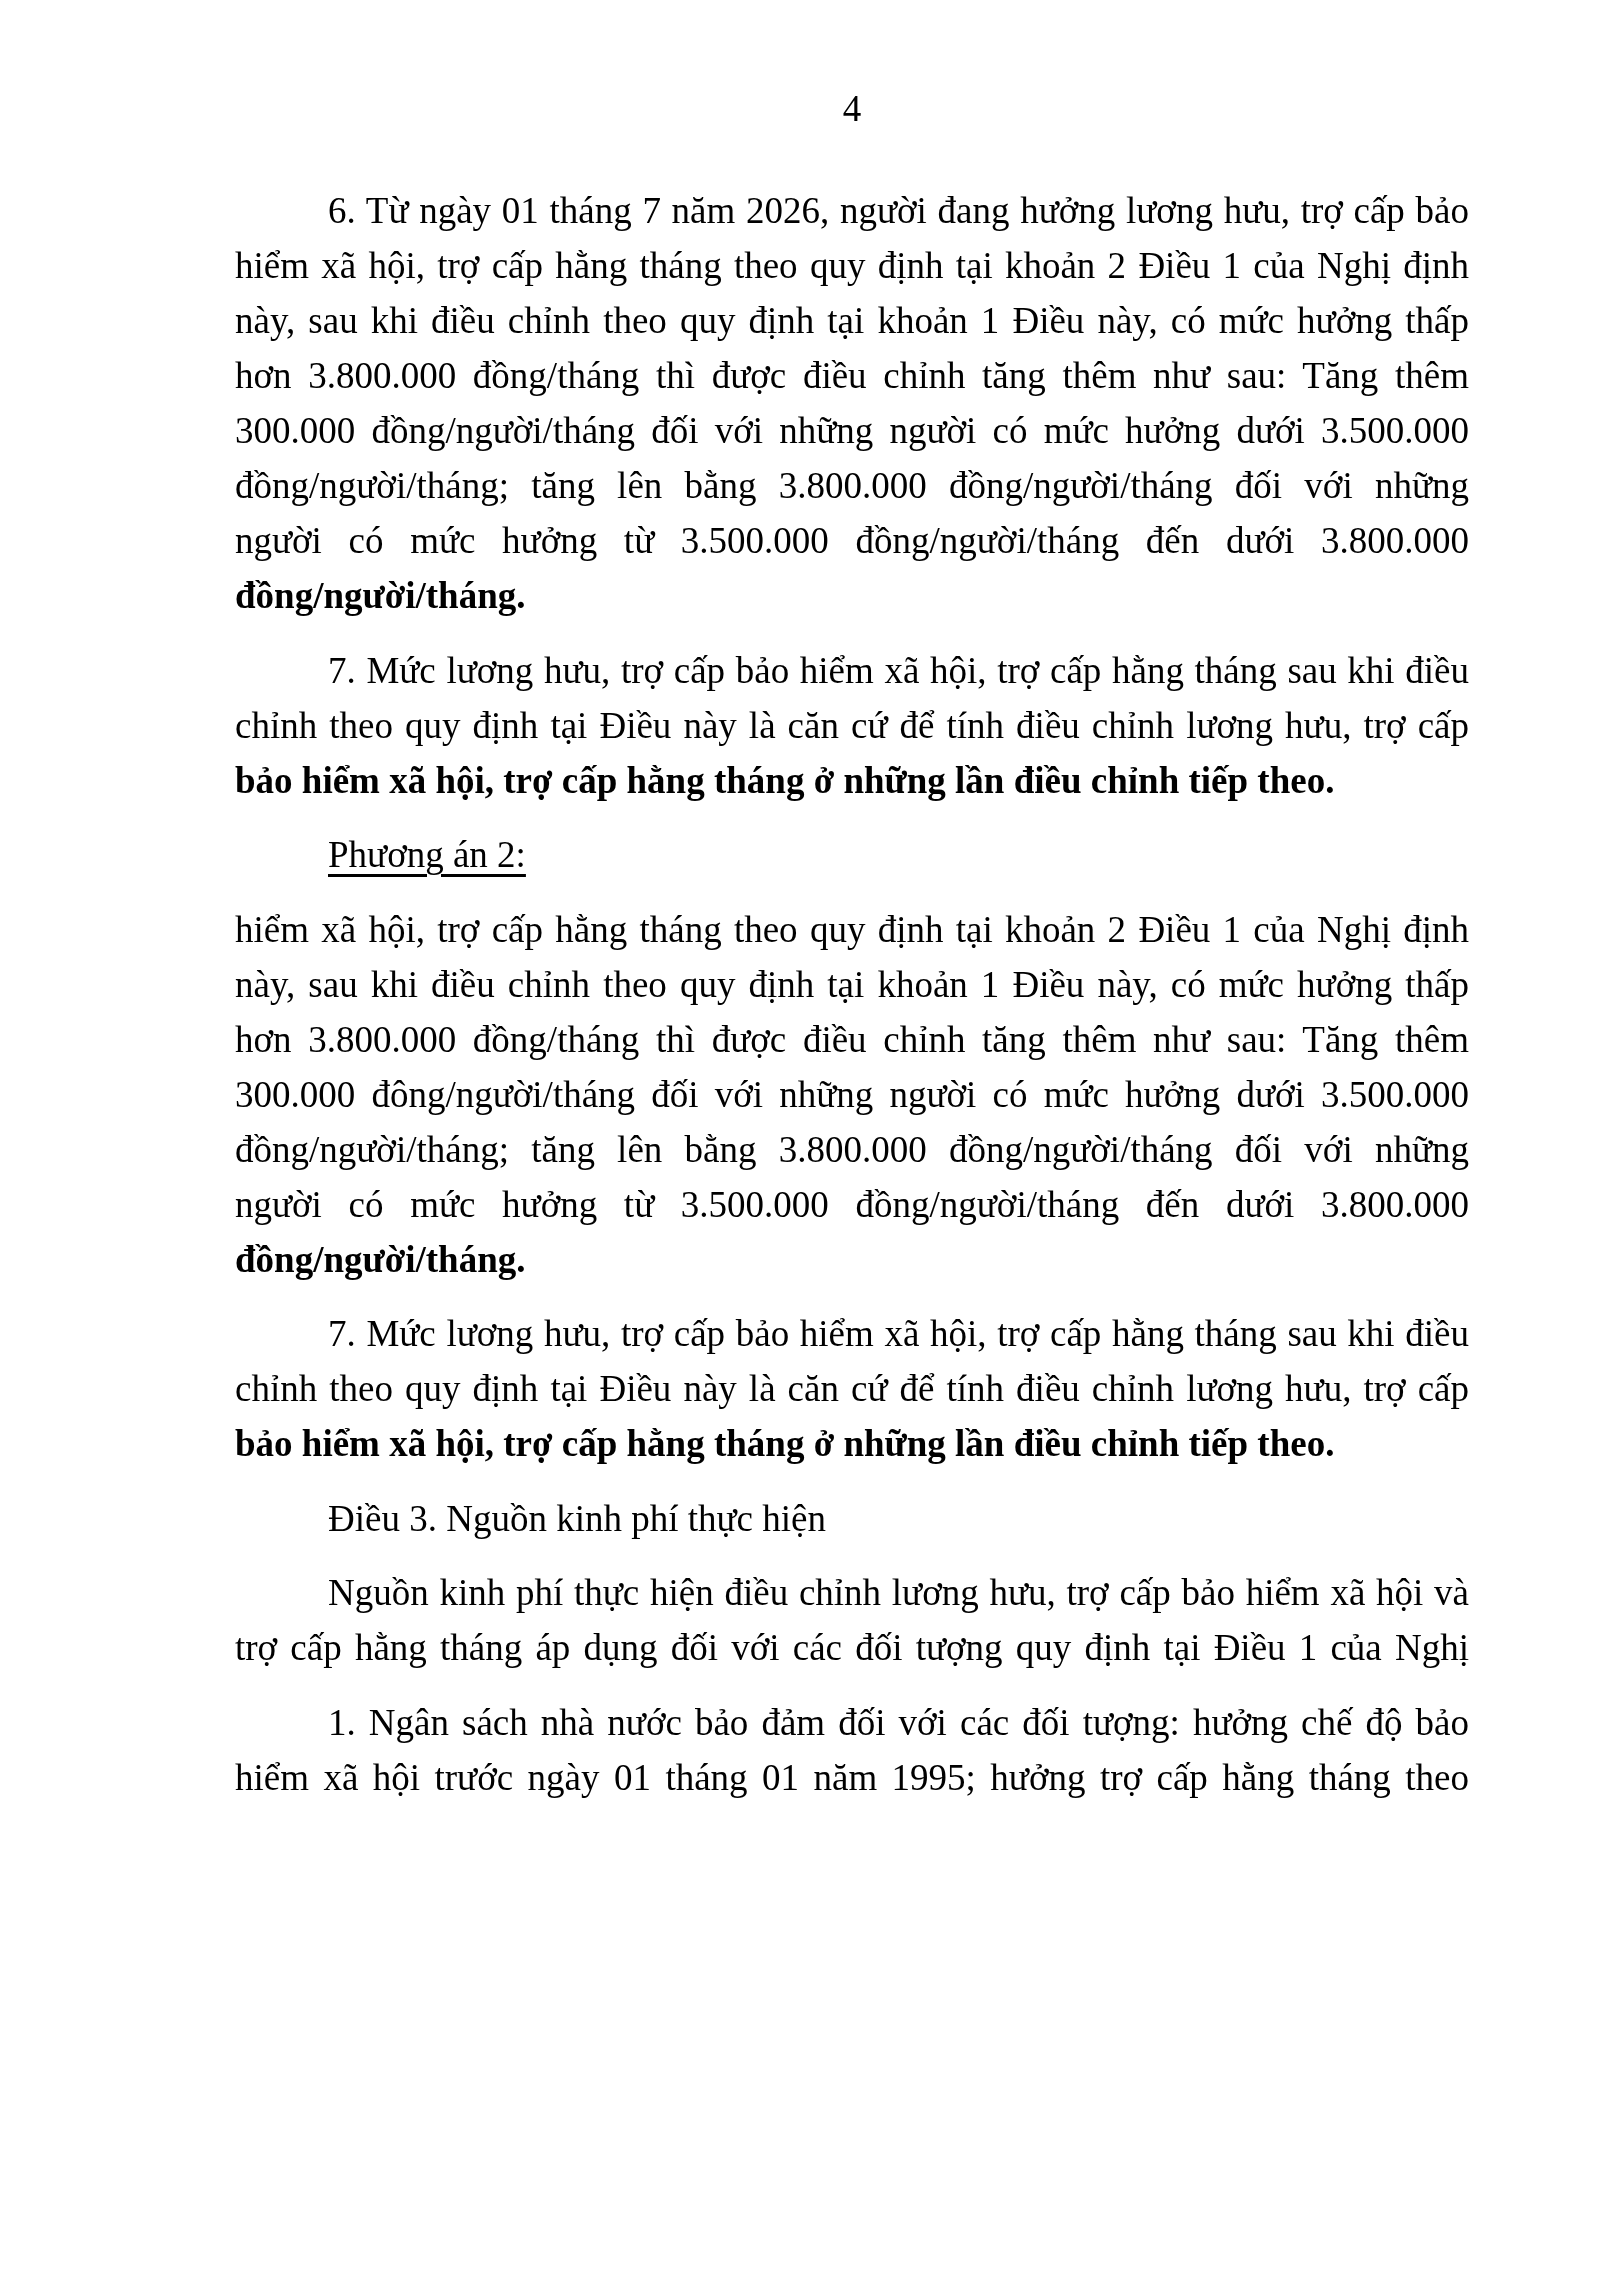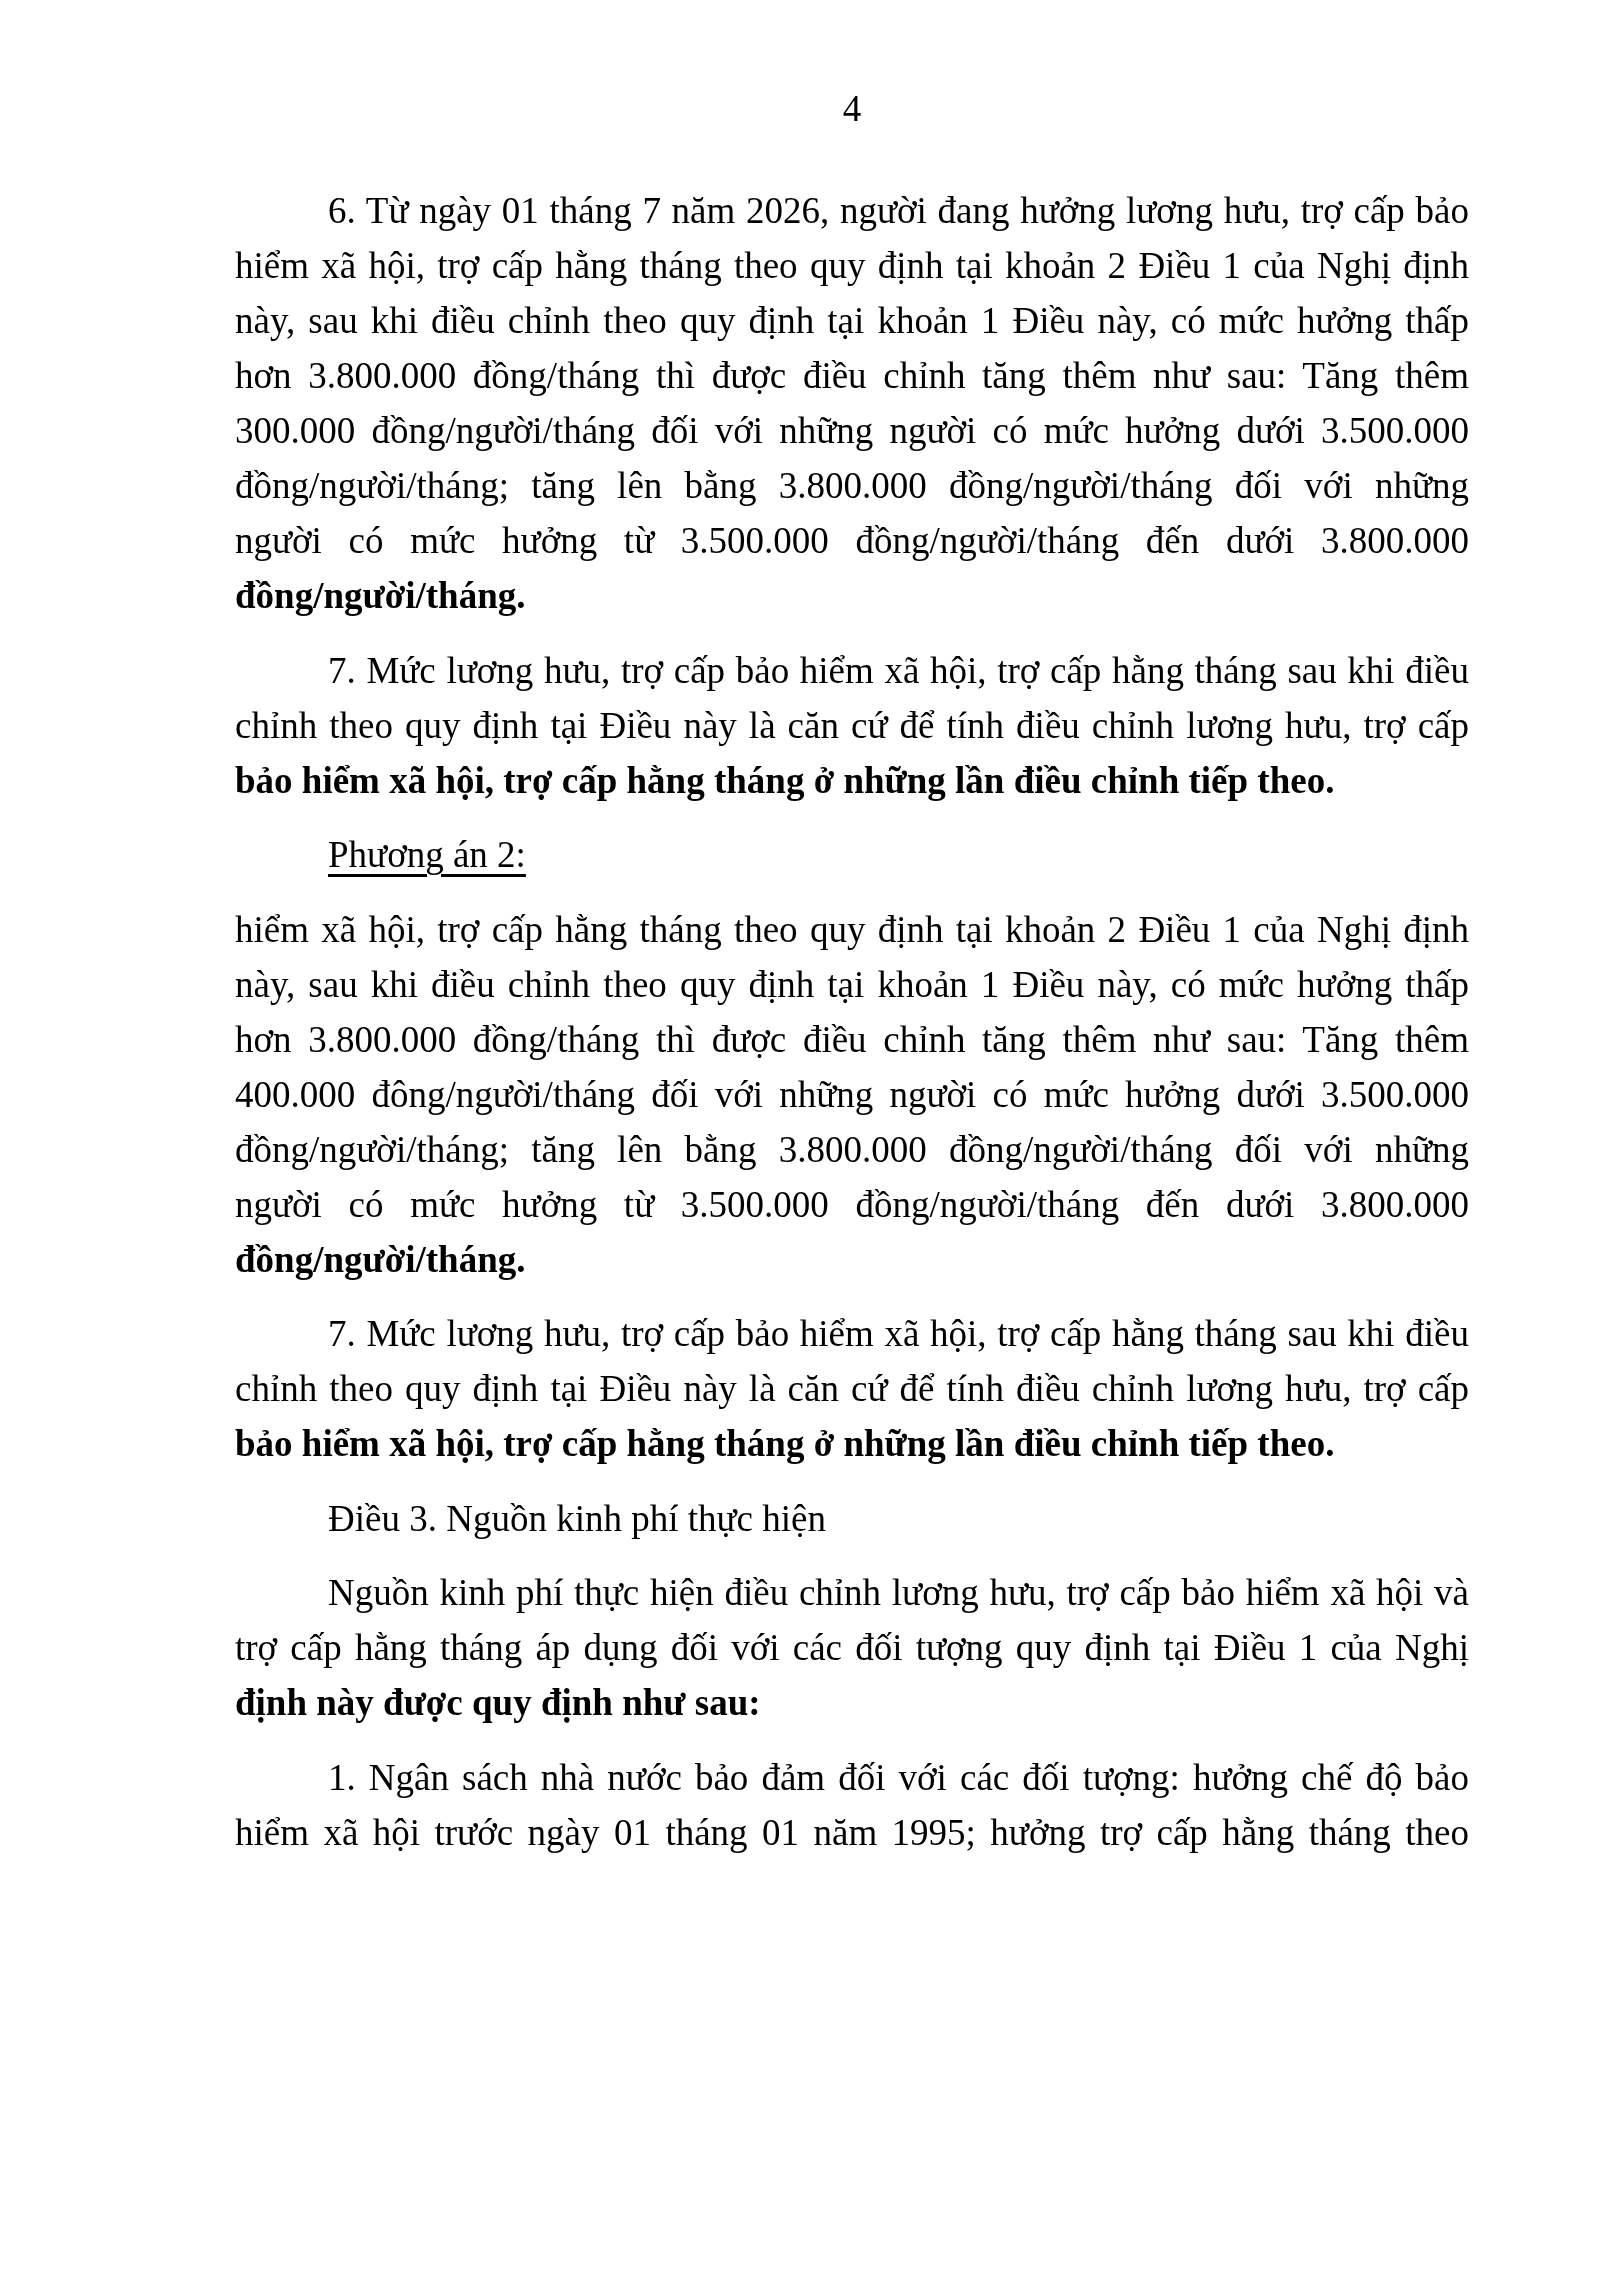--- a/index.html
+++ b/index.html
@@ -68,37 +68,36 @@
         <span class="ln">chỉnh theo quy định tại Điều này là căn cứ để tính điều chỉnh lương hưu, trợ cấp</span>
         <span class="ln last-left">bảo hiểm xã hội, trợ cấp hằng tháng ở những lần điều chỉnh tiếp theo.</span>
       </p>
       <p class="para heading-underline">
         <span class="ln first last-left">Phương án 2:</span>
       </p>
       <p class="para body">
         <span class="ln">hiểm xã hội, trợ cấp hằng tháng theo quy định tại khoản 2 Điều 1 của Nghị định</span>
         <span class="ln">này, sau khi điều chỉnh theo quy định tại khoản 1 Điều này, có mức hưởng thấp</span>
         <span class="ln">hơn 3.800.000 đồng/tháng thì được điều chỉnh tăng thêm như sau: Tăng thêm</span>
-        <span class="ln">400.000 đông/người/tháng đối với những người có mức hưởng dưới 3.500.000</span>
+        <span class="ln">300.000 đông/người/tháng đối với những người có mức hưởng dưới 3.500.000</span>
         <span class="ln">đồng/người/tháng; tăng lên bằng 3.800.000 đồng/người/tháng đối với những</span>
         <span class="ln">người có mức hưởng từ 3.500.000 đồng/người/tháng đến dưới 3.800.000</span>
         <span class="ln last-left">đồng/người/tháng.</span>
       </p>
       <p class="para body">
         <span class="ln first">7. Mức lương hưu, trợ cấp bảo hiểm xã hội, trợ cấp hằng tháng sau khi điều</span>
         <span class="ln">chỉnh theo quy định tại Điều này là căn cứ để tính điều chỉnh lương hưu, trợ cấp</span>
         <span class="ln last-left">bảo hiểm xã hội, trợ cấp hằng tháng ở những lần điều chỉnh tiếp theo.</span>
       </p>
       <p class="para heading">
         <span class="ln first last-left">Điều 3. Nguồn kinh phí thực hiện</span>
       </p>
       <p class="para body">
         <span class="ln first">Nguồn kinh phí thực hiện điều chỉnh lương hưu, trợ cấp bảo hiểm xã hội và</span>
         <span class="ln">trợ cấp hằng tháng áp dụng đối với các đối tượng quy định tại Điều 1 của Nghị</span>
-        <span class="ln last-left">định này được quy định như sau:</span>
       </p>
       <p class="para body">
         <span class="ln first">1. Ngân sách nhà nước bảo đảm đối với các đối tượng: hưởng chế độ bảo</span>
         <span class="ln">hiểm xã hội trước ngày 01 tháng 01 năm 1995; hưởng trợ cấp hằng tháng theo</span>
       </p>
     </div>
 </div>
 
 
 </body></html>

